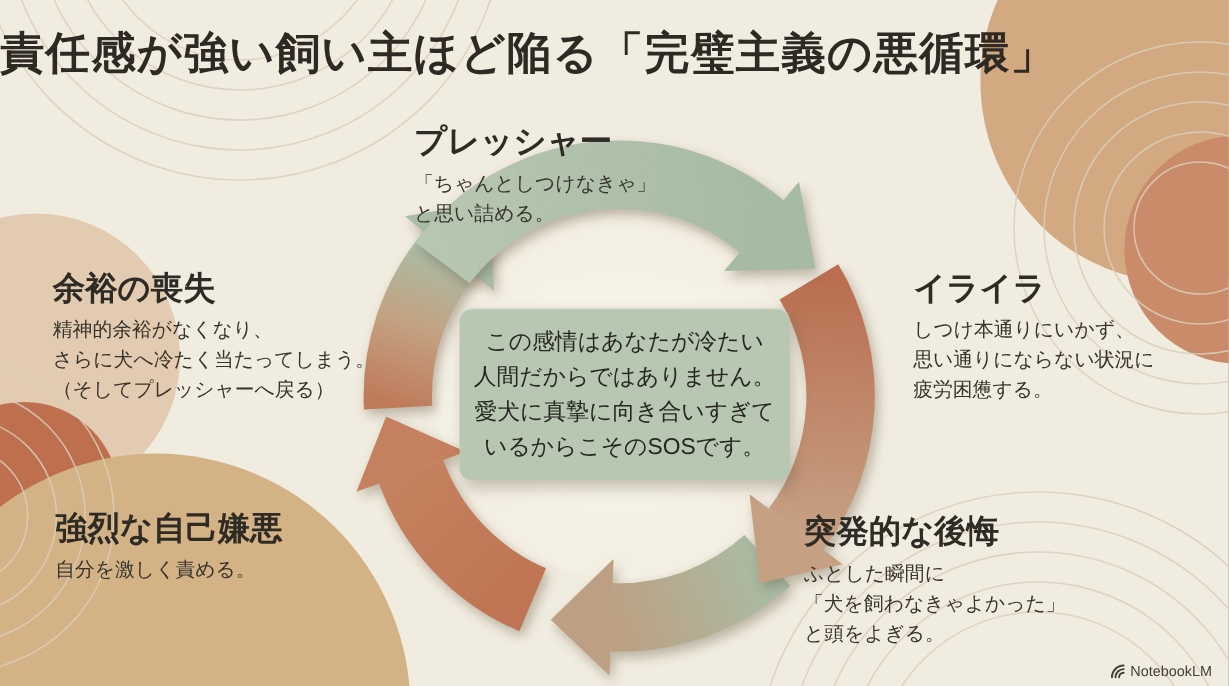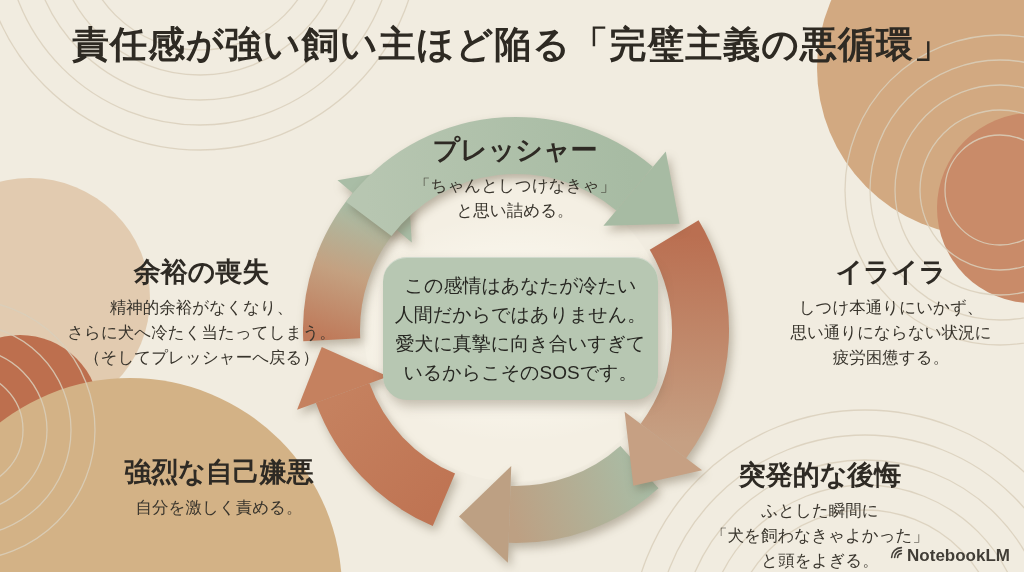--- a/index.html
+++ b/index.html
@@ -5,41 +5,41 @@
   html,body{margin:0;padding:0;background:#888;}
   .slide{
     position:relative;width:1024px;height:572px;overflow:hidden;
     background:#f1ece0;
     font-family:"Liberation Sans","DejaVu Sans",sans-serif;
   }
   svg.layer{position:absolute;left:0;top:0;width:1024px;height:572px;}
   .ring{fill:none;stroke:#d9cfbb;stroke-width:1.3;opacity:.85;}
   .arc-seg{filter:drop-shadow(3px 5px 5px rgba(96,83,60,.38));}
   .title{
-    position:absolute;left:0;right:0;top:20px;text-align:center;
+    position:absolute;left:0;right:0;top:20px;text-align:left;
     font-size:37px;font-weight:700;letter-spacing:1px;color:#2e2a23;
   }
-  .stage{position:absolute;text-align:center;color:#2e2a24;margin-top:32px;}
+  .stage{position:absolute;color:#2e2a24;}
   .stage-label{font-size:27px;font-weight:700;}
   .stage-body{font-size:16.5px;line-height:25px;color:#38342c;margin-top:5px;}
   .stage-pressure{left:345px;top:100px;width:340px;}
   .stage-irritation{left:761px;top:222px;width:260px;}
   .stage-regret{left:670px;top:425px;width:300px;}
-  .stage-selfloathing{left:69px;top:422px;width:300px;}
+  .stage-selfloathing{left:46px;top:422px;width:300px;}
   .stage-composure{left:44px;top:222px;width:315px;}
   .center-card{
     position:absolute;left:383px;top:257px;width:275px;height:143px;
-    background:#b7c7b2;border-radius:24px;
+    background:#b7c7b2;border-radius:10px;
     box-shadow:3px 6px 12px rgba(100,90,70,.35), inset 0 1px 0 rgba(255,255,255,.35);
     display:flex;align-items:center;justify-content:center;
   }
   .center-text{font-size:19px;line-height:29px;color:#272722;text-align:center;}
   .watermark{
-    position:absolute;right:14px;bottom:6px;display:flex;align-items:flex-start;gap:4px;
-    font-size:17px;font-weight:700;color:#413d36;
+    position:absolute;right:14px;bottom:6px;display:flex;align-items:center;gap:4px;
+    font-size:12px;font-weight:400;color:#413d36;
   }
 </style>
 </head>
 <body>
 
 <div class="slide">
 
   <svg class="layer" viewBox="0 0 1024 572" aria-hidden="true">
     <circle cx="985" cy="68" r="168" fill="#d2a981"></circle>
     <circle cx="1032" cy="208" r="95" fill="#c98b69"></circle>

